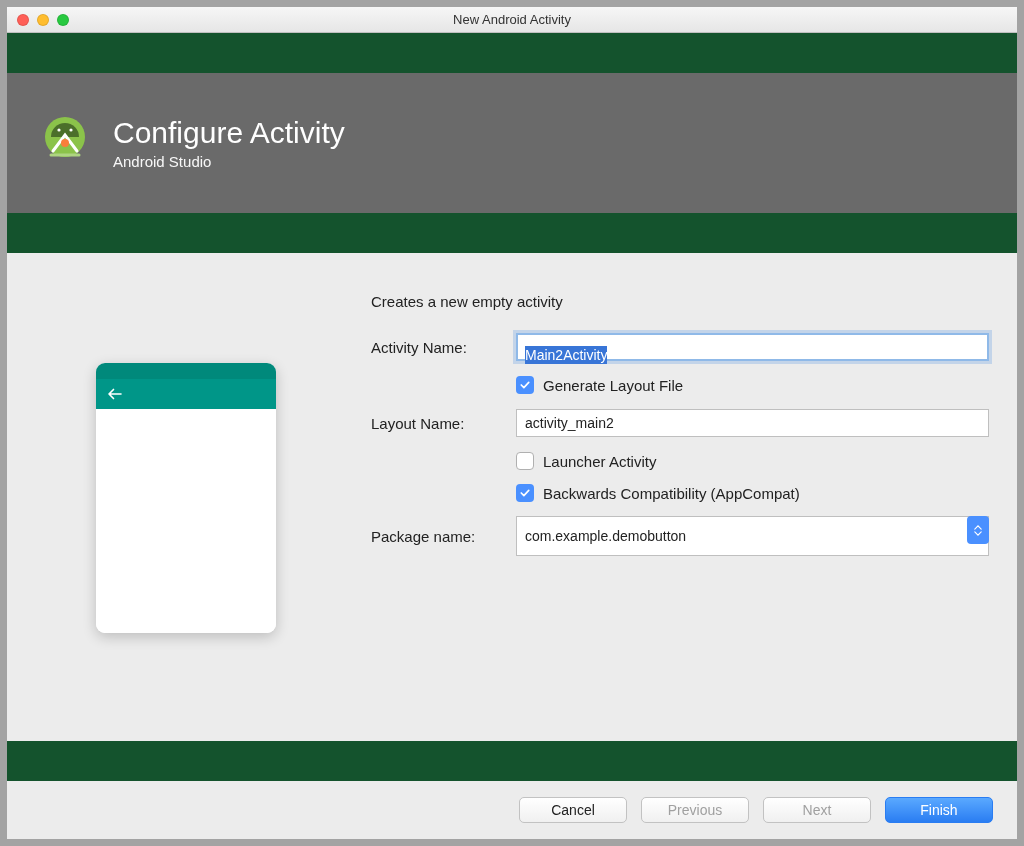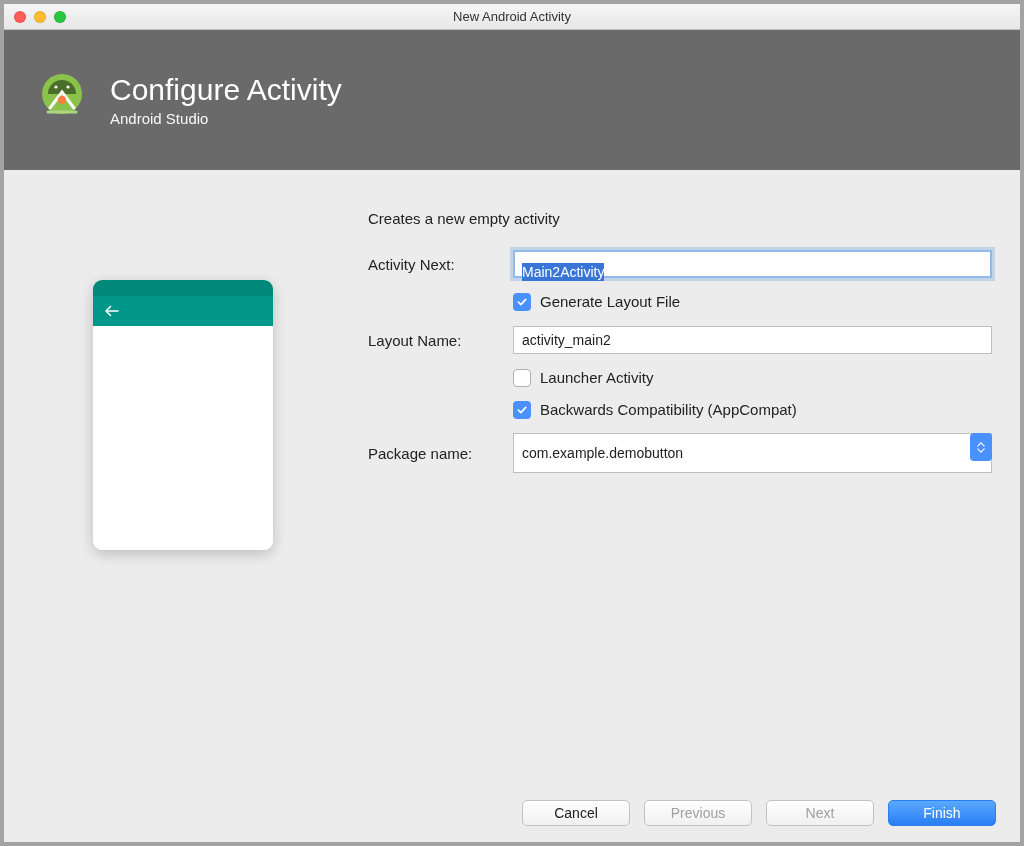--- a/index.html
+++ b/index.html
@@ -9,21 +9,22 @@
       width: 1024px;
       height: 846px;
       overflow: hidden;
     }
     .window {
       width: 1024px;
       height: 846px;
       display: flex;
       flex-direction: column;
       background: #14532d;
-      border: 4px solid #a3a3a3;
+      border: 7px solid #a3a3a3;
+      gap: 40px;
     }
     .titlebar {
       height: 26px;
       background: linear-gradient(#f6f6f6, #e6e6e6);
       border-bottom: 1px solid #c0c0c0;
       display: flex;
       align-items: center;
       padding: 0 8px;
       position: relative;
     }
@@ -173,21 +174,21 @@
       border-radius: 4px;
       display: flex;
       flex-direction: column;
       align-items: center;
       justify-content: center;
       gap: 1px;
       pointer-events: none;
     }
     .checkbox-row {
       display: flex;
-      align-items: flex-start;
+      align-items: center;
       gap: 9px;
       padding-left: 145px;
       margin-bottom: 14px;
     }
     .chk {
       width: 18px;
       height: 18px;
       border-radius: 4px;
       display: flex;
       align-items: center;
@@ -275,21 +276,21 @@
         </div>
         <div class="phone-body"></div>
       </div>
     </div>
 
     <div class="form-col">
 
       <div class="form-intro">Creates a new empty activity</div>
 
       <div class="form-row">
-        <div class="form-label">Activity Next:</div>
+        <div class="form-label">Activity Name:</div>
         <div class="form-field">
           <div class="text-input focused" style="display:flex;align-items:center;">
             <span class="input-sel">Main2Activity</span>
           </div>
         </div>
       </div>
 
       <div class="checkbox-row">
         <div class="chk checked">
           <svg viewBox="0 0 16 16" width="12" height="12">

